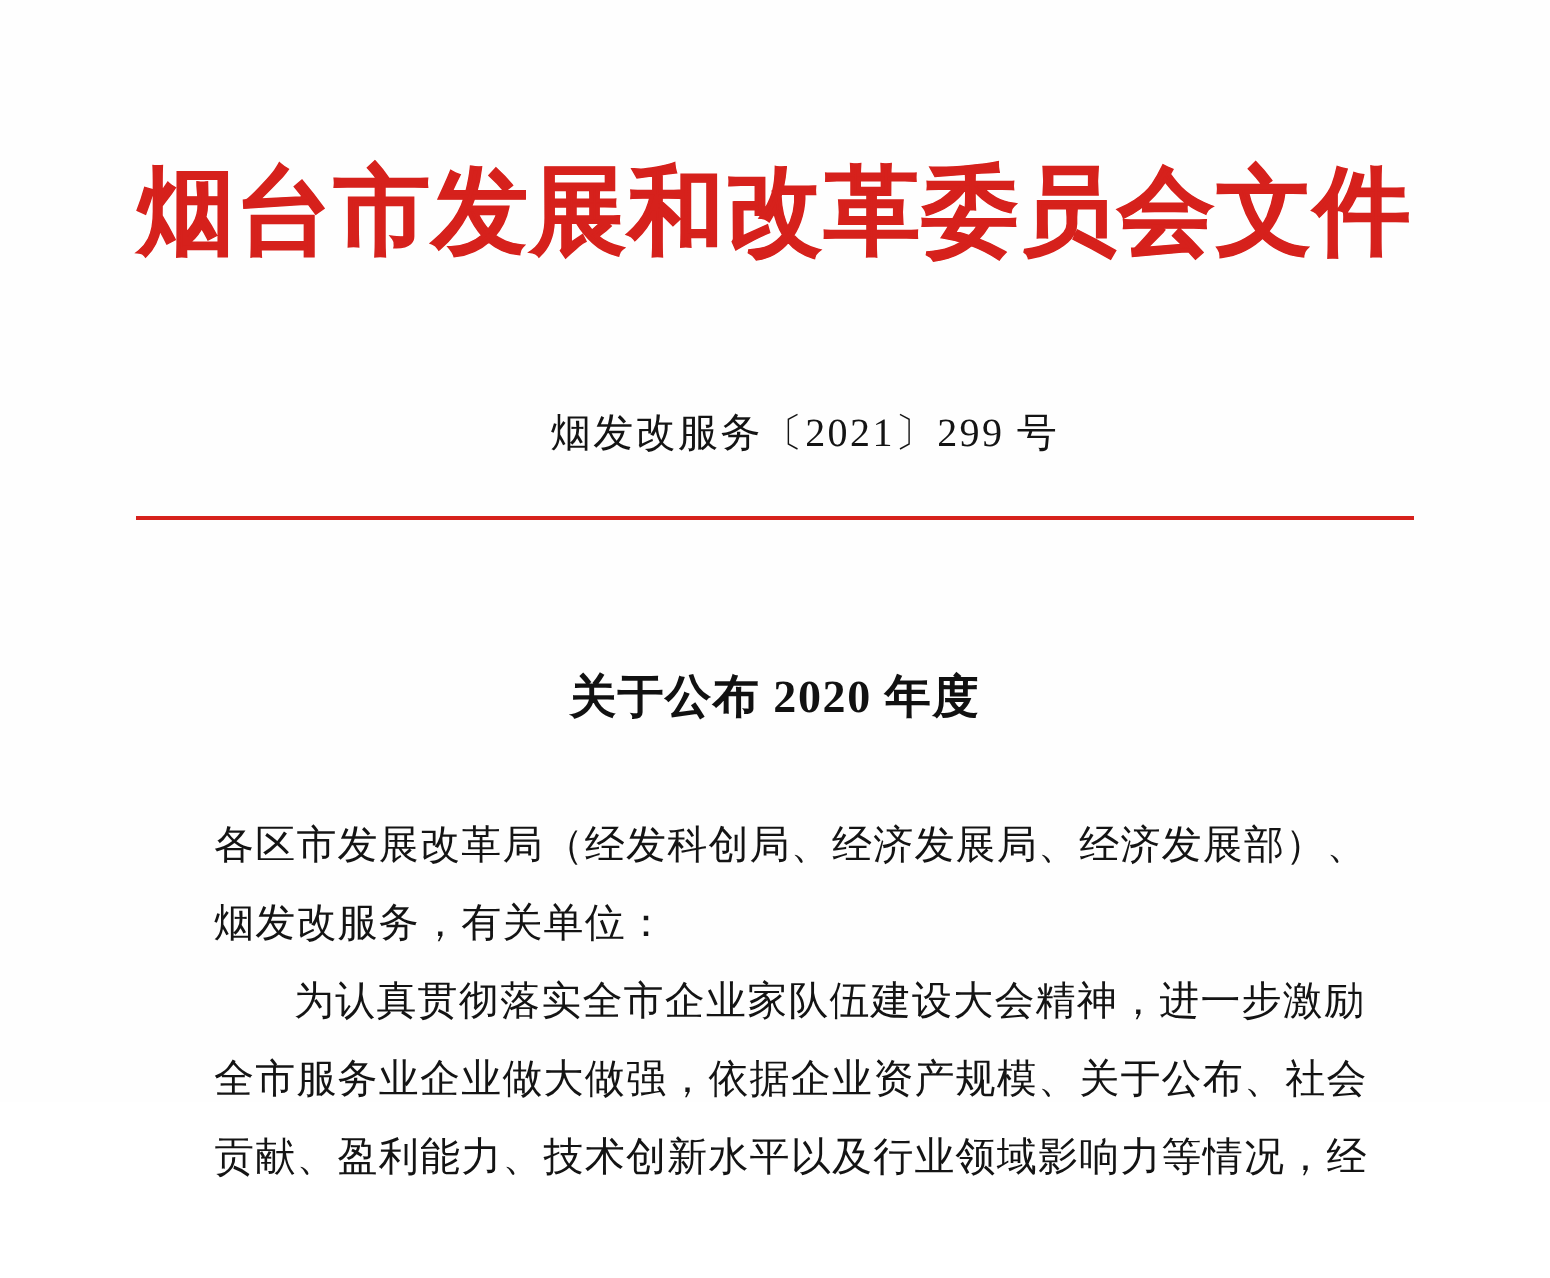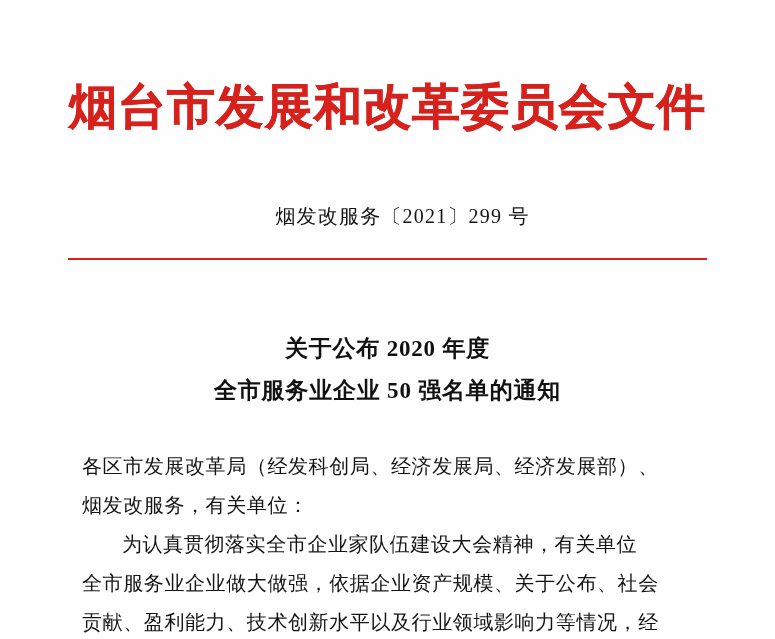--- a/index.html
+++ b/index.html
@@ -61,44 +61,44 @@
   .body-block {
     margin: 34px 82px 0 82px;
     font-size: 20px;
     line-height: 1.95;
     letter-spacing: 0.6px;
     color: #141414;
     text-align: justify;
   }
   .body-line {
     white-space: nowrap;
+    margin-left: 25px;
   }
   .indent {
     text-indent: 2em;
   }
 </style>
 </head>
 <body>
 
 <div class="page">
 
   <div class="doc-header">
     <div class="doc-title-red">烟台市发展和改革委员会文件</div>
   </div>
 
   <div class="doc-number">烟发改服务〔2021〕299 号</div>
 
   <div class="red-rule"></div>
 
   <div class="doc-subject">
     <div>关于公布 2020 年度</div>
-    <div>全市服务业企业 50 强名单的通知</div>
   </div>
 
   <div class="body-block">
     <div class="body-line">各区市发展改革局（经发科创局、经济发展局、经济发展部）、</div>
     <div class="body-line">烟发改服务，有关单位：</div>
-    <div class="body-line indent">为认真贯彻落实全市企业家队伍建设大会精神，有关单位</div>
+    <div class="body-line indent">为认真贯彻落实全市企业家队伍建设大会精神，进一步激励</div>
     <div class="body-line">全市服务业企业做大做强，依据企业资产规模、关于公布、社会</div>
     <div class="body-line">贡献、盈利能力、技术创新水平以及行业领域影响力等情况，经</div>
   </div>
 
 </div>
 
 </body></html>

